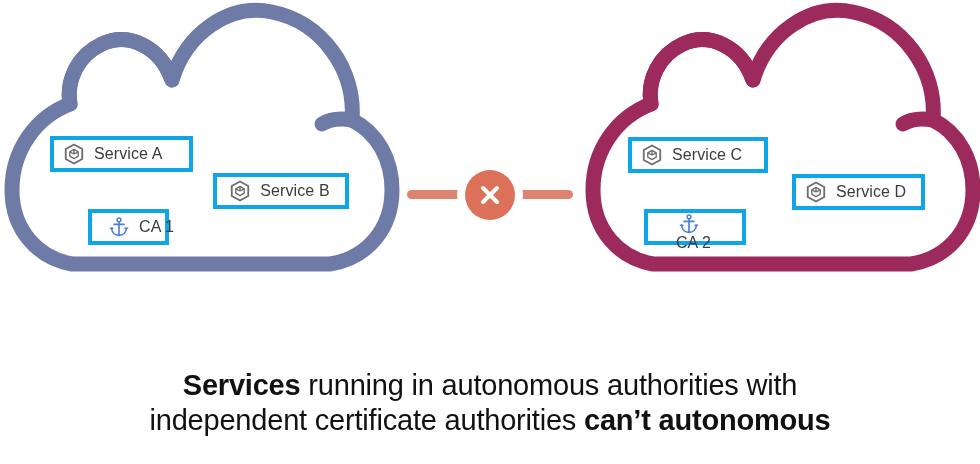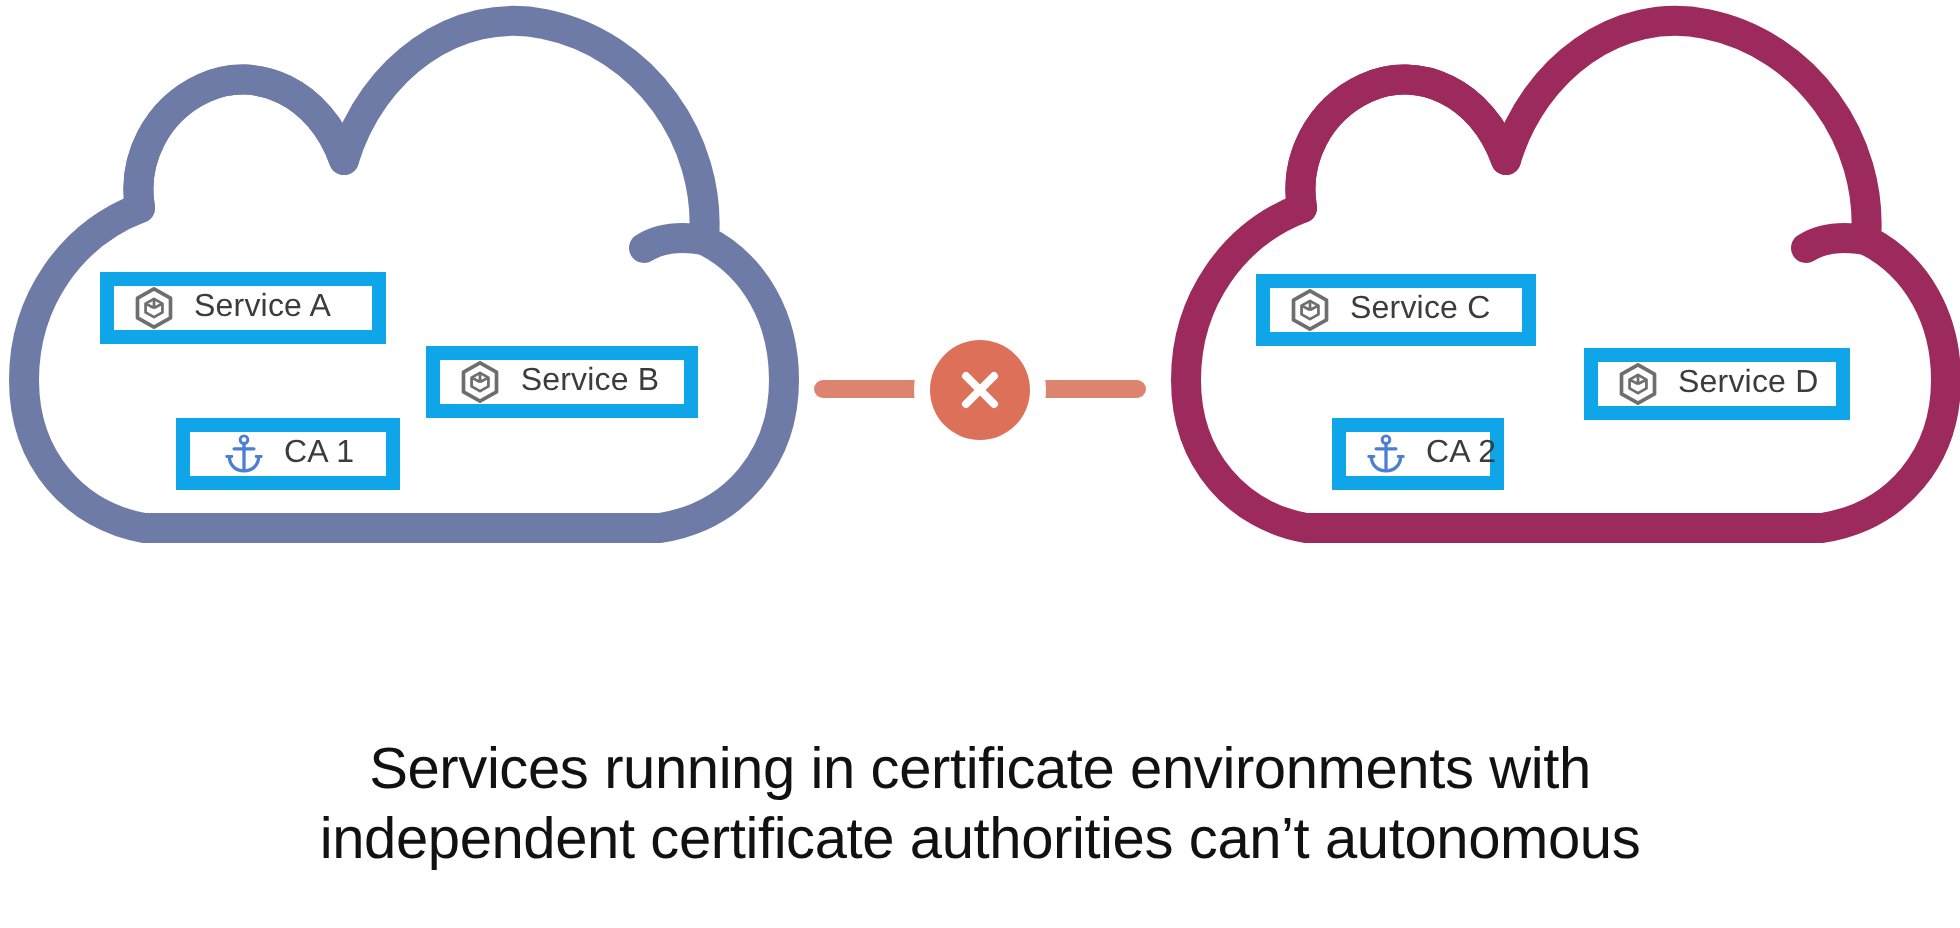--- a/index.html
+++ b/index.html
@@ -25,21 +25,21 @@
     position: absolute;
     left: 0; top: 0;
     width: 980px;
     height: 300px;
   }
 
   
   .node-chip {
     position: absolute;
     background: #ffffff;
-    border: 7px solid #0ea5e9;
+    border: 4px solid #0ea5e9;
     box-sizing: border-box;
     height: 36px;
     display: flex;
     align-items: center;
     padding: 0 12px 0 9px;
     box-shadow: 0 0 0 0 rgba(0,0,0,0);
     z-index: 5;
   }
   .node-chip .chip-icon {
     width: 22px;
@@ -53,24 +53,24 @@
     font-size: 16px;
     color: #3c3c3c;
     letter-spacing: 0.1px;
     white-space: nowrap;
     line-height: 1;
   }
 
   
   #chip-service-a { left: 50px;  top: 136px; width: 143px; }
   #chip-service-b { left: 213px; top: 173px; width: 136px; justify-content: center; }
-  #chip-ca-1      { left: 88px;  top: 209px; width: 112px; padding-left: 16px; }
+  #chip-ca-1      { left: 88px;  top: 209px; width: 81px; padding-left: 16px; }
   #chip-service-c { left: 628px; top: 137px; width: 140px; }
   #chip-service-d { left: 792px; top: 174px; width: 133px; }
-  #chip-ca-2      { left: 666px; top: 209px; width: 86px; }
+  #chip-ca-2      { left: 644px; top: 209px; width: 102px; flex-direction: column; }
 
   
   #connector {
     position: absolute;
     left: 407px;
     top: 190px;
     width: 166px;
     height: 9px;
     background: #dd8470;
     border-radius: 5px;
@@ -105,21 +105,21 @@
     left: 0;
     top: 368px;
     width: 980px;
     text-align: center;
     font-family: "Liberation Sans", sans-serif;
     font-size: 29px;
     line-height: 35px;
     color: #111111;
     letter-spacing: -0.2px;
   }
-  #caption .strong { font-weight: normal; }
+  #caption .strong { font-weight: bold; }
   #caption .light  { font-weight: normal; }
   .cap-line { display: block; white-space: nowrap; }
 </style>
 </head>
 <body>
 
 <div id="diagram-stage">
 
   <svg id="cloud-layer" viewBox="0 0 980 300">
 
@@ -214,15 +214,15 @@
       <path d="M6.6 9.2 L17.4 9.2" stroke="#4a7fd4" stroke-width="1.8" stroke-linecap="round"></path>
       <path d="M4 13.4 C4 18.2 7.6 21.2 12 21.2 C16.4 21.2 20 18.2 20 13.4" fill="none" stroke="#4a7fd4" stroke-width="1.8" stroke-linecap="round"></path>
       <path d="M2.6 13.4 L5.4 13.4 M18.6 13.4 L21.4 13.4" stroke="#4a7fd4" stroke-width="1.6" stroke-linecap="round"></path>
     </svg>
     <span class="chip-label">CA 2</span>
   </div>
 
 </div>
 
 <div id="caption">
-  <span class="cap-line"><span class="strong">Services</span><span class="light"> running in certificate environments with</span></span>
+  <span class="cap-line"><span class="strong">Services</span><span class="light"> running in autonomous authorities with</span></span>
   <span class="cap-line"><span class="light">independent certificate authorities </span><span class="strong">can’t autonomous</span></span>
 </div>
 
 </body></html>

